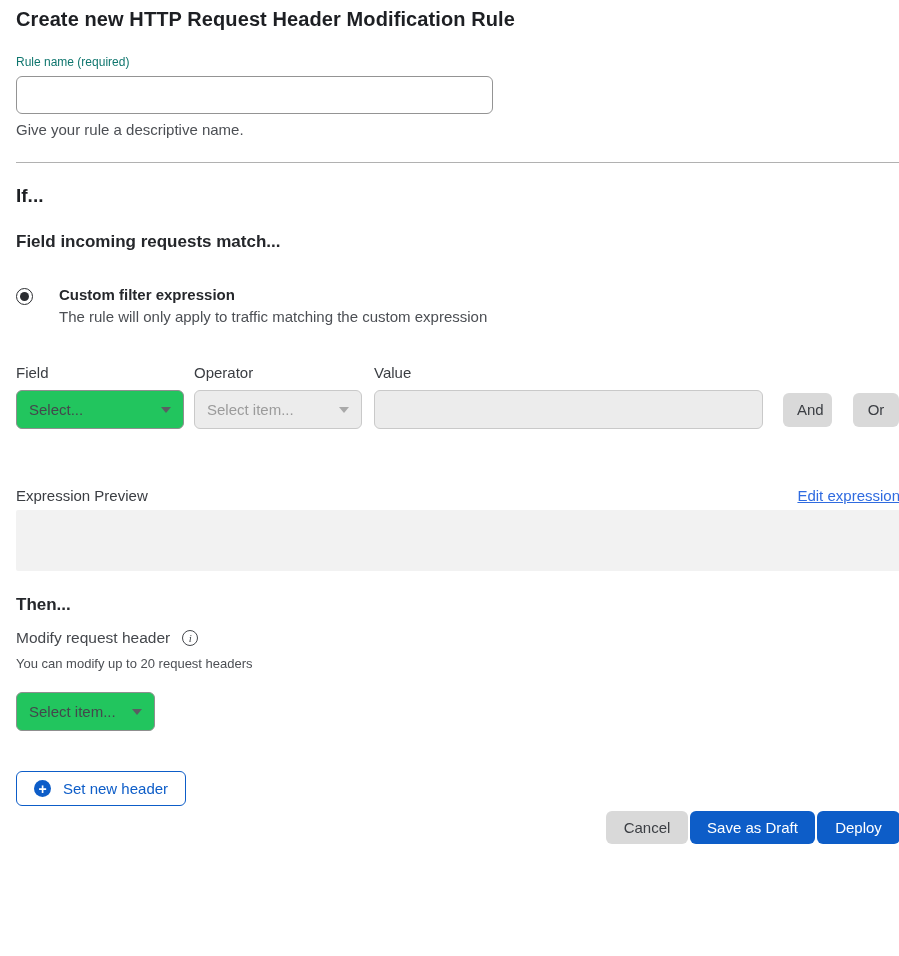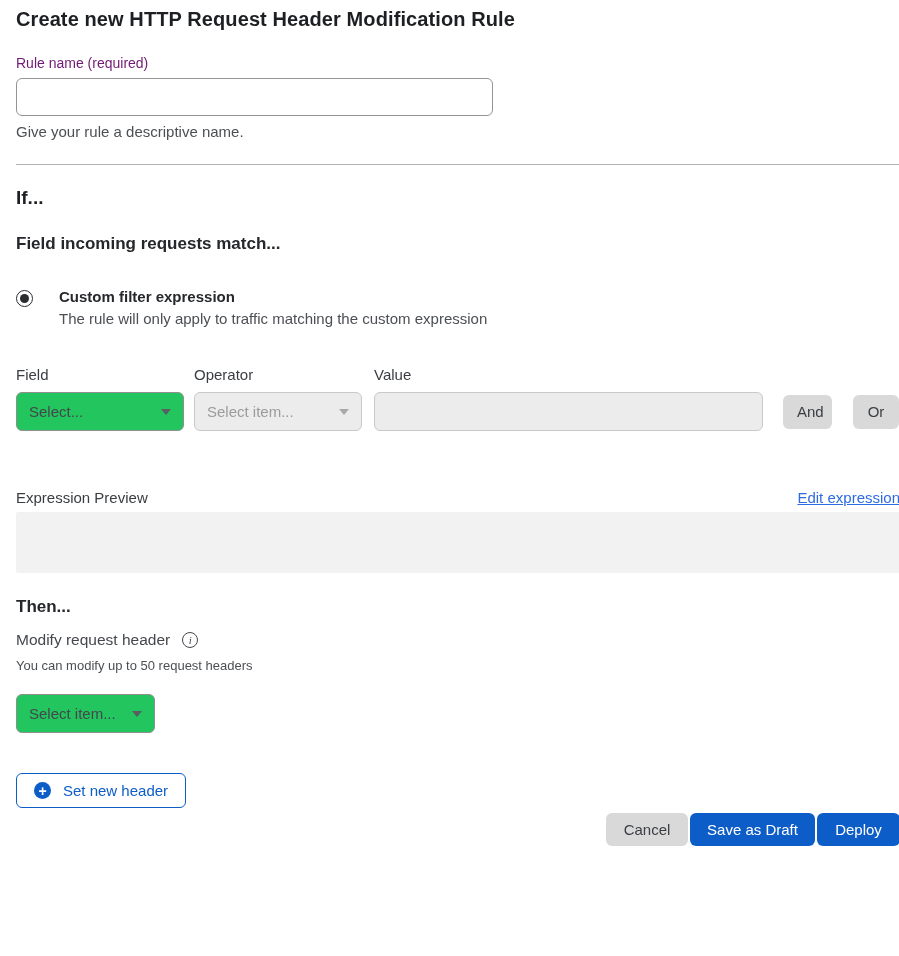--- a/index.html
+++ b/index.html
@@ -10,21 +10,21 @@
     color: #36393f;
     overflow: hidden;
   }
   .page { padding: 8px 6px 0 9px; width: 899px; margin-left: 7px; }
 
   h1.title {
     font-size: 20px; font-weight: 700; color: #1d1f23;
     letter-spacing: .1px;
   }
 
-  .field-label { margin-top: 24px; font-size: 14px; color: #701a75; }
+  .field-label { margin-top: 24px; font-size: 12px; color: #0f766e; }
   .text-input {
     display: block; margin-top: 7px;
     width: 477px; height: 38px;
     border: 1px solid #949494; border-radius: 6px;
     font-size: 15px; padding: 0 10px; color: #333;
     background: #fff; outline: none;
   }
   .helper { margin-top: 7px; font-size: 15px; color: #4c4f54; }
 
   hr.divider { border: none; border-top: 1px solid #b1b1b1; margin-top: 24px; }
@@ -179,21 +179,21 @@
     <a class="edit-link">Edit expression</a>
   </div>
   <div class="preview-box"></div>
 
   <h2 class="then-heading">Then...</h2>
 
   <div class="modify-row">
     <span>Modify request header</span>
     <span class="info-icon">i</span>
   </div>
-  <div class="modify-helper">You can modify up to 50 request headers</div>
+  <div class="modify-helper">You can modify up to 20 request headers</div>
 
   <div class="select header-select">
     <span class="sel-text">Select item...</span>
     <span class="caret"></span>
   </div>
 
   <button class="set-header-btn">
     <span class="plus-icon">+</span>
     <span>Set new header</span>
   </button>

